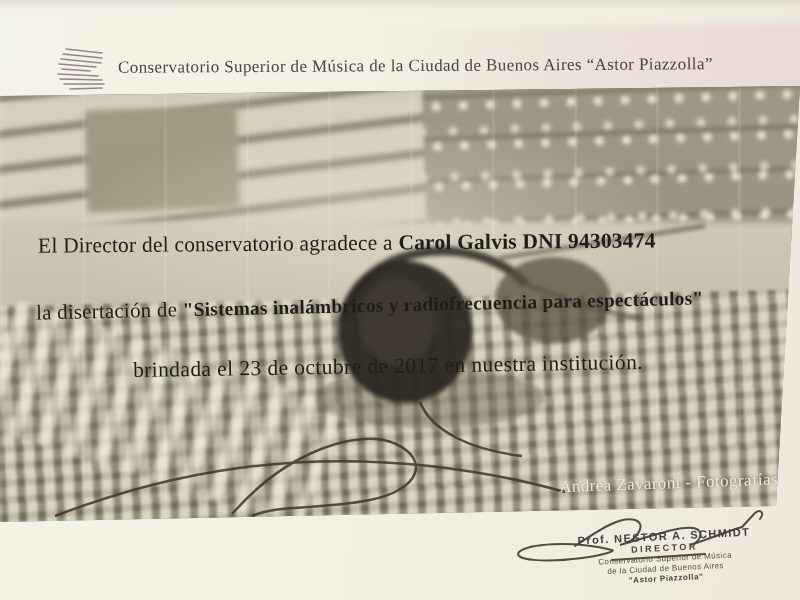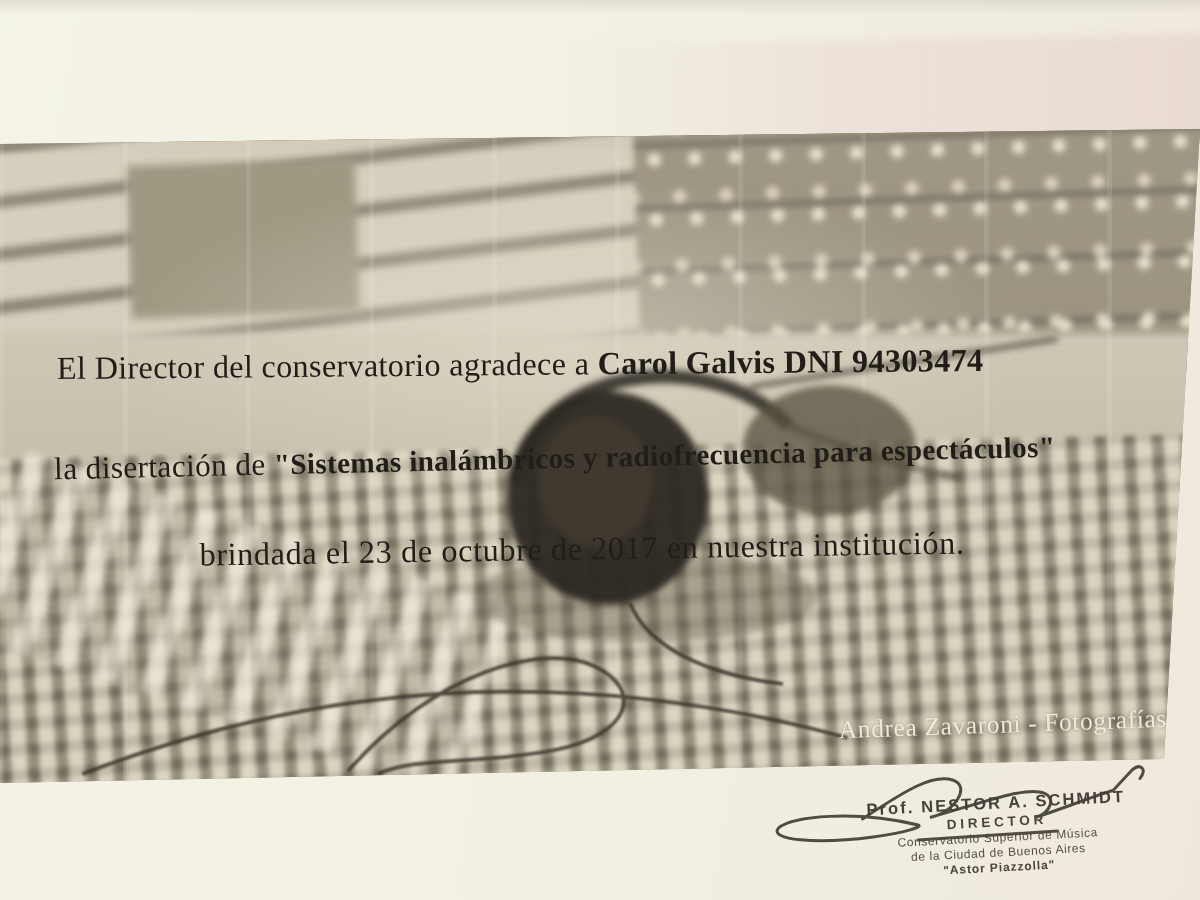--- a/index.html
+++ b/index.html
@@ -75,20 +75,36 @@
   .sig-org3{font-size:8px;font-weight:bold;letter-spacing:.6px;margin-top:1px;color:#4a443b;}
 </style>
 </head>
 <body>
 
 <div class="canvas">
 
   <div class="tint-top"></div>
   <div class="tint-topright"></div>
 
+  <div class="header">
+    <svg class="logo" viewBox="0 0 58 50">
+      <g stroke="#97838c" stroke-width="1.6" stroke-linecap="round">
+        <line x1="14" y1="5" x2="50" y2="9"></line>
+        <line x1="11" y1="10" x2="50" y2="14"></line>
+        <line x1="9" y1="15" x2="49" y2="19"></line>
+        <line x1="7" y1="20" x2="44" y2="23"></line>
+        <line x1="10" y1="25" x2="38" y2="27"></line>
+        <line x1="6" y1="30" x2="46" y2="32"></line>
+        <line x1="8" y1="35" x2="50" y2="36"></line>
+        <line x1="12" y1="40" x2="52" y2="40"></line>
+        <line x1="18" y1="45" x2="50" y2="44"></line>
+      </g>
+    </svg>
+    <div class="header-title">Conservatorio Superior de Música de la Ciudad de Buenos Aires “Astor Piazzolla”</div>
+  </div>
 
   <div class="photo">
     <div class="ph-topbar"></div>
     <div class="ph-wall"></div>
     <div class="ph-panel"></div>
     <div class="ph-rack"></div>
     <div class="ph-console"></div>
     <div class="ph-knobs"></div>
     <div class="ph-faders"></div>
     <div class="ph-wash"></div>

